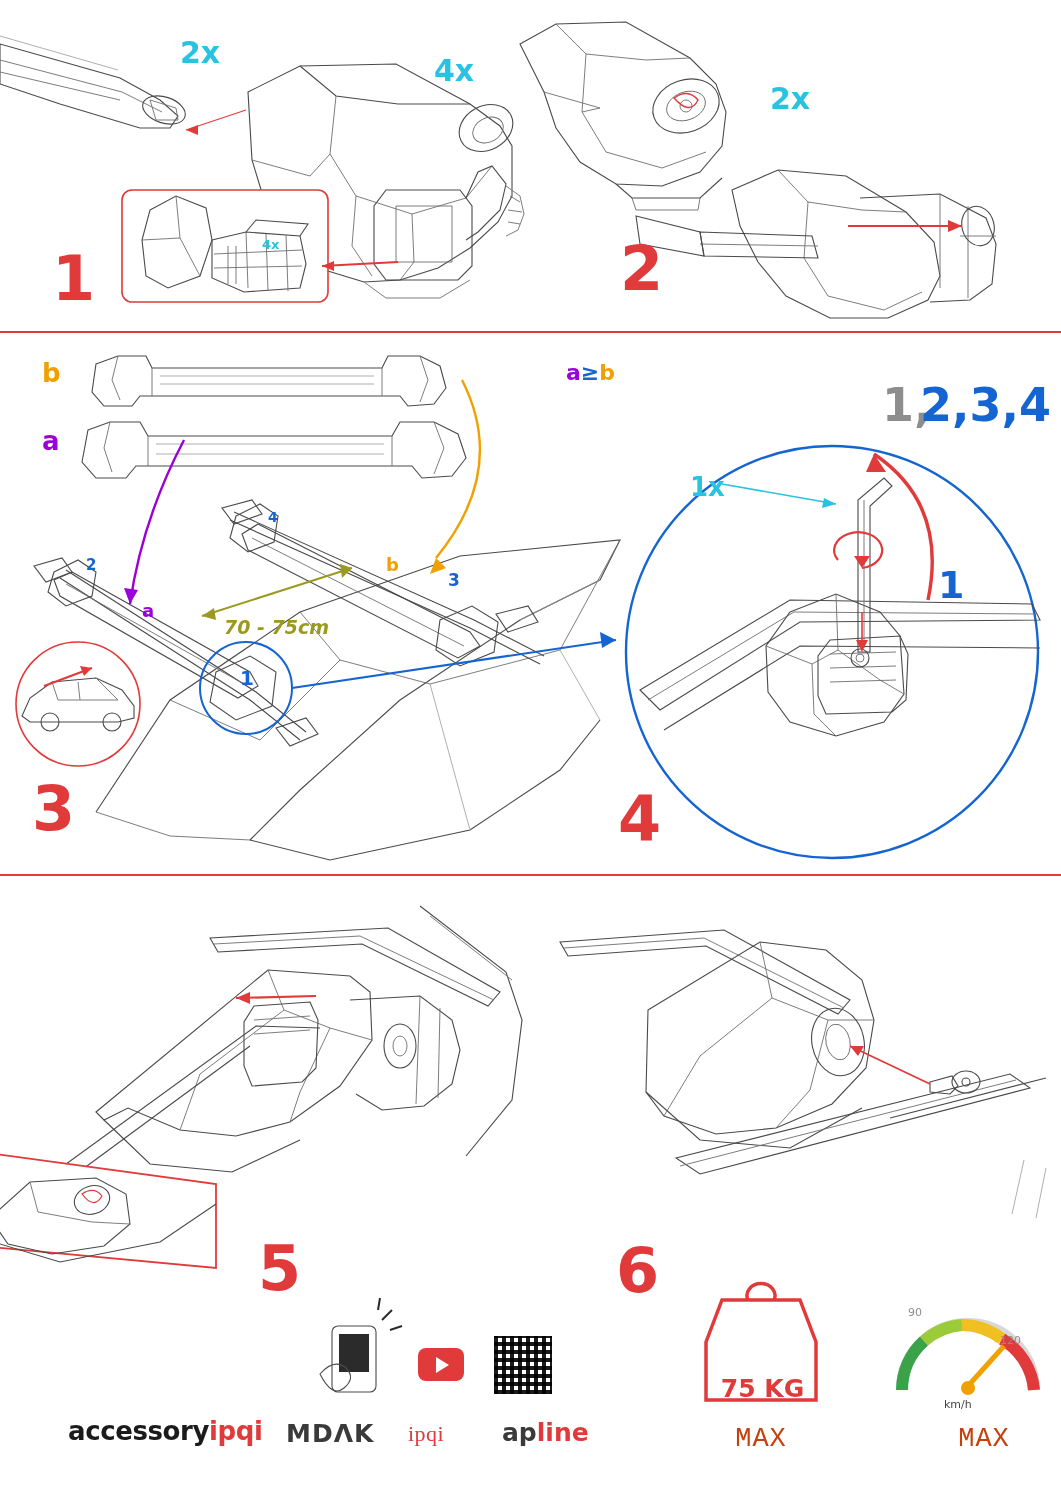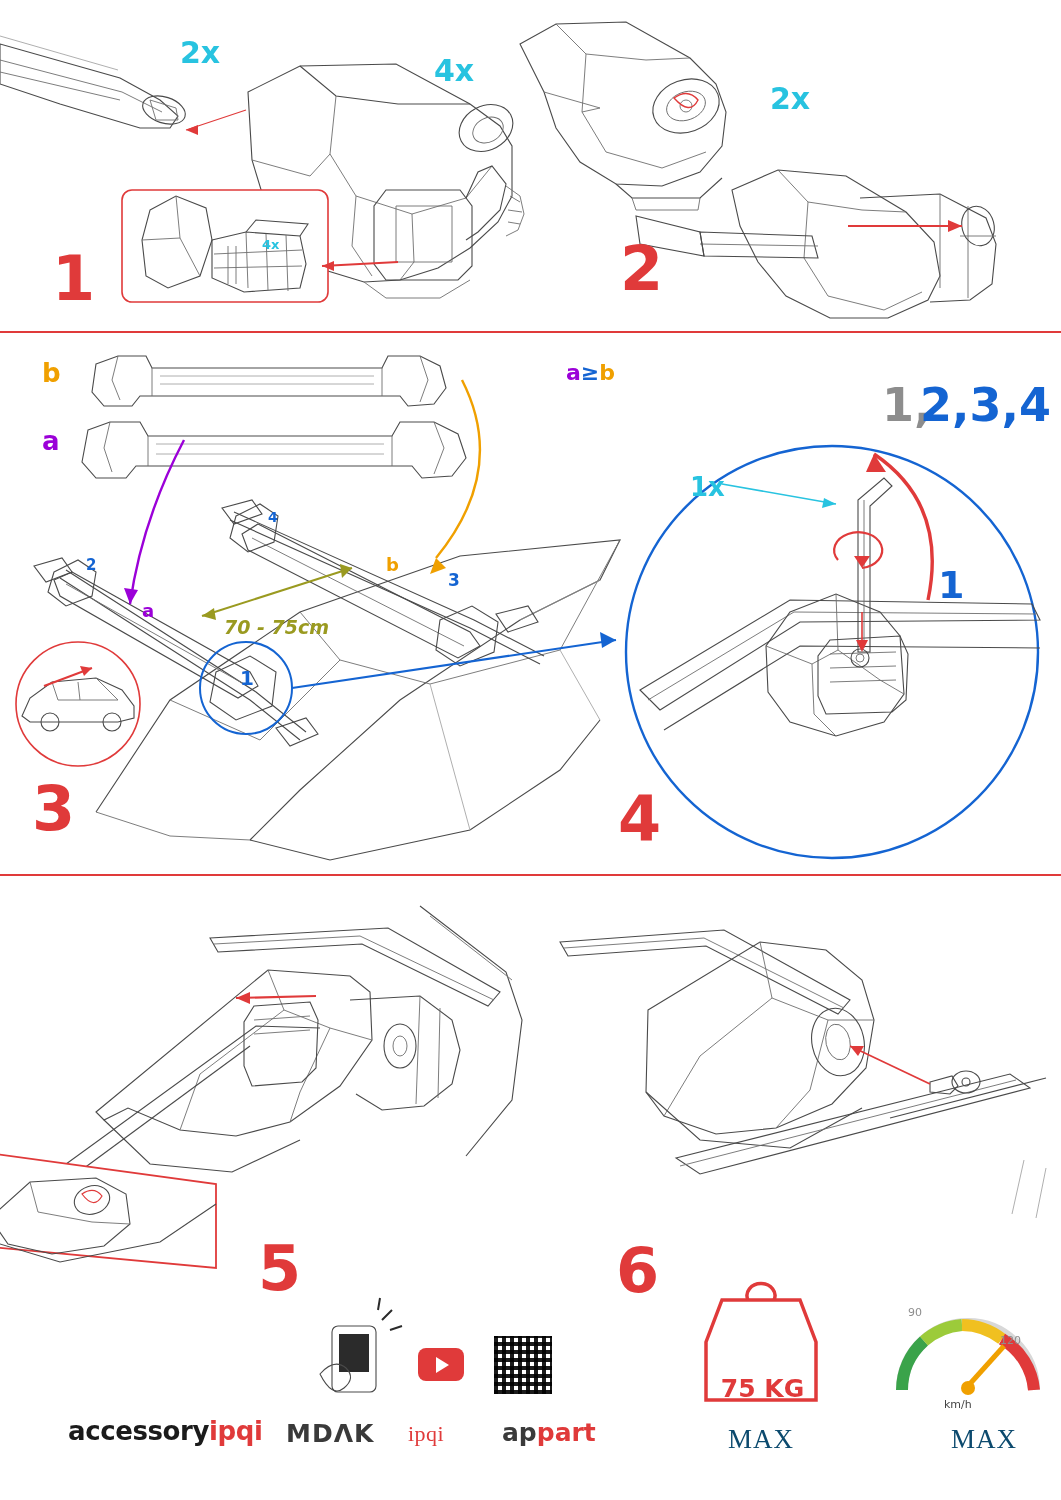--- a/index.html
+++ b/index.html
@@ -109,24 +109,24 @@
     font-family: "DejaVu Sans", sans-serif;
     font-size: 25px;
     font-weight: 600;
     letter-spacing: 0px;
   }
   .apline .p1 { color: #3a3a3a; margin-left: 19px; }
   .apline .p2 { color: #e03a3a; }
 
   .max-label {
     position: absolute;
-    font-family: Liberation Serif, serif;
+    font-family: Liberation Mono, monospace;
     font-size: 27px;
     font-weight: 500;
-    color: #0c4a6e;
+    color: #c2410c;
     letter-spacing: 1px;
   }
   .weight-text {
     position: absolute;
     left: 706px; top: 1374px;
     width: 113px;
     text-align: center;
     font-family: "DejaVu Sans", sans-serif;
     font-size: 25px;
     font-weight: 700;
@@ -445,21 +445,21 @@
 
   <div class="lbl" style="left:566px; top:362px; font-size:22px;"><span class="purple">a</span><span class="blue">≥</span><span class="orange">b</span></div>
   <div class="lbl cyan" style="left:690px; top:434px; font-size:26px;margin-top:40px;">1x</div>
   <div class="lbl gray" style="left:882px; top:382px; font-size:46px;">1,</div>
   <div class="lbl blue" style="left:920px; top:382px; font-size:46px;">2,3,4</div>
   <div class="lbl blue" style="left:938px; top:566px; font-size:38px;">1</div>
 
   <div class="accessory"><span class="a1">accessory</span><span class="a2">ipqi</span></div>
   <div class="mdak">MDΛK</div>
   <div class="ipqi">ipqi</div>
-  <div class="apline"><span class="p1">ap</span><span class="p2">part</span></div>
+  <div class="apline"><span class="p1">ap</span><span class="p2">line</span></div>
 
   <div class="yt" style="left:418px; top:1348px;"></div>
   <div class="qr" style="left:494px; top:1336px;"></div>
 
   <div class="weight-text">75 KG</div>
   <div class="max-label" style="left:706px; top:1424px; width:110px; text-align:center;">MAX</div>
   <div class="max-label" style="left:916px; top:1424px; width:136px; text-align:center;">MAX</div>
   <div class="speed-small gray" style="left:908px; top:1306px;">90</div>
   <div class="speed-small gray" style="left:1000px; top:1334px;">120</div>
   <div class="speed-small" style="left:944px; top:1398px; color:#444;">km/h</div>

